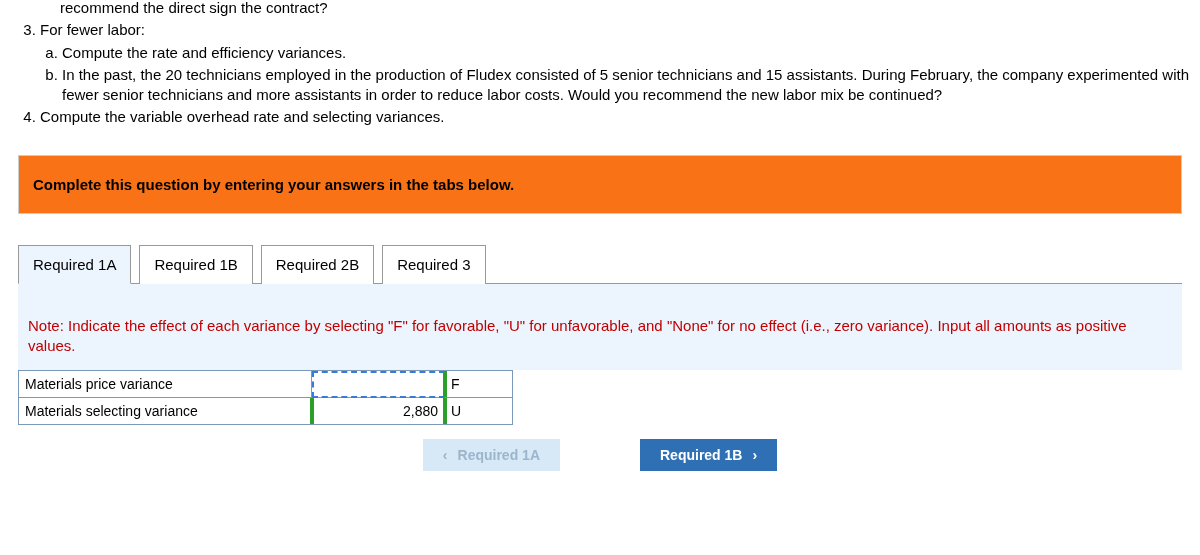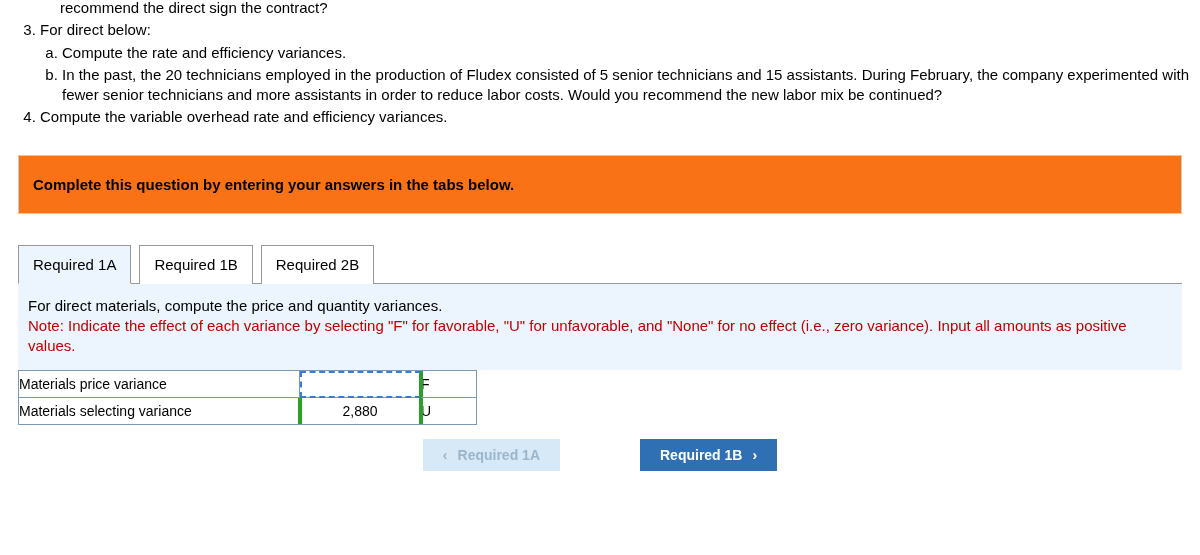--- a/index.html
+++ b/index.html
@@ -67,32 +67,32 @@
   }
   .prompt-note {
     color: #c00000;
   }
   .answer-table {
     border-collapse: collapse;
     margin-top: 0;
   }
   .answer-table td {
     border: 1px solid #7a99b8;
-    padding: 2px 0;
+    padding: 2px 6px;
     font-size: 14px;
     height: 22px;
     vertical-align: middle;
   }
   .answer-table td.label-cell {
     width: 280px;
     background: #fff;
   }
   .answer-table td.amount-cell {
     width: 120px;
-    text-align: center;
+    text-align: right;
     background: #fff;
     position: relative;
   }
   .answer-table td.eff-cell {
     width: 55px;
     text-align: left;
     background: #fff;
     position: relative;
   }
   .dashed-sel {
@@ -137,41 +137,42 @@
 </style>
 </head>
 <body>
 
 <div class="question-text">
   <ol class="main-list" start="2">
     <li style="list-style:none; margin-left:20px; margin-top:-2px;">
       <span>recommend the direct sign the contract?</span>
     </li>
     <li>
-      <span>For direct below:</span>
+      <span>For fewer labor:</span>
       <ol class="sub-list">
         <li>Compute the rate and efficiency variances.</li>
         <li>In the past, the 20 technicians employed in the production of Fludex consisted of 5 senior technicians and 15 assistants. During February, the company experimented with fewer senior technicians and more assistants in order to reduce labor costs. Would you recommend the new labor mix be continued?</li>
       </ol>
     </li>
-    <li>Compute the variable overhead rate and efficiency variances.</li>
+    <li>Compute the variable overhead rate and selecting variances.</li>
   </ol>
 </div>
 
 <div class="answer-area">
   <div class="instruction-bar">Complete this question by entering your answers in the tabs below.</div>
 
   <div class="tabs">
     <div class="tab active">Required 1A</div>
     <div class="tab">Required 1B</div>
     <div class="tab">Required 2B</div>
+    <div class="tab">Required 3</div>
   </div>
 
   <div class="tab-panel">
-    <span>For direct materials, compute the price and quantity variances.</span><br>
+    <br>
     <span class="prompt-note">Note: Indicate the effect of each variance by selecting "F" for favorable, "U" for unfavorable, and "None" for no effect (i.e., zero variance). Input all amounts as positive values.</span>
   </div>
 
   <table class="answer-table">
     <tbody>
         <tr>
       <td class="label-cell">Materials price variance</td>
       <td class="amount-cell dashed-sel">
         <span></span>
       </td>

